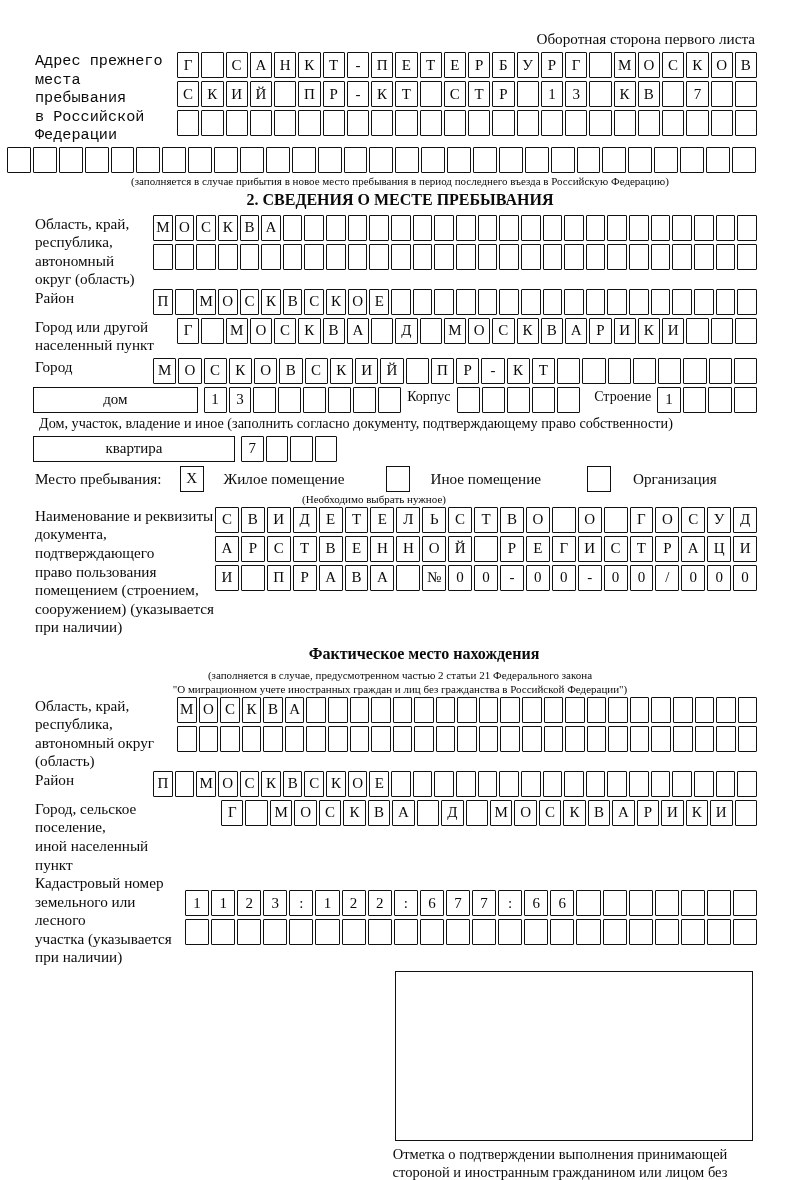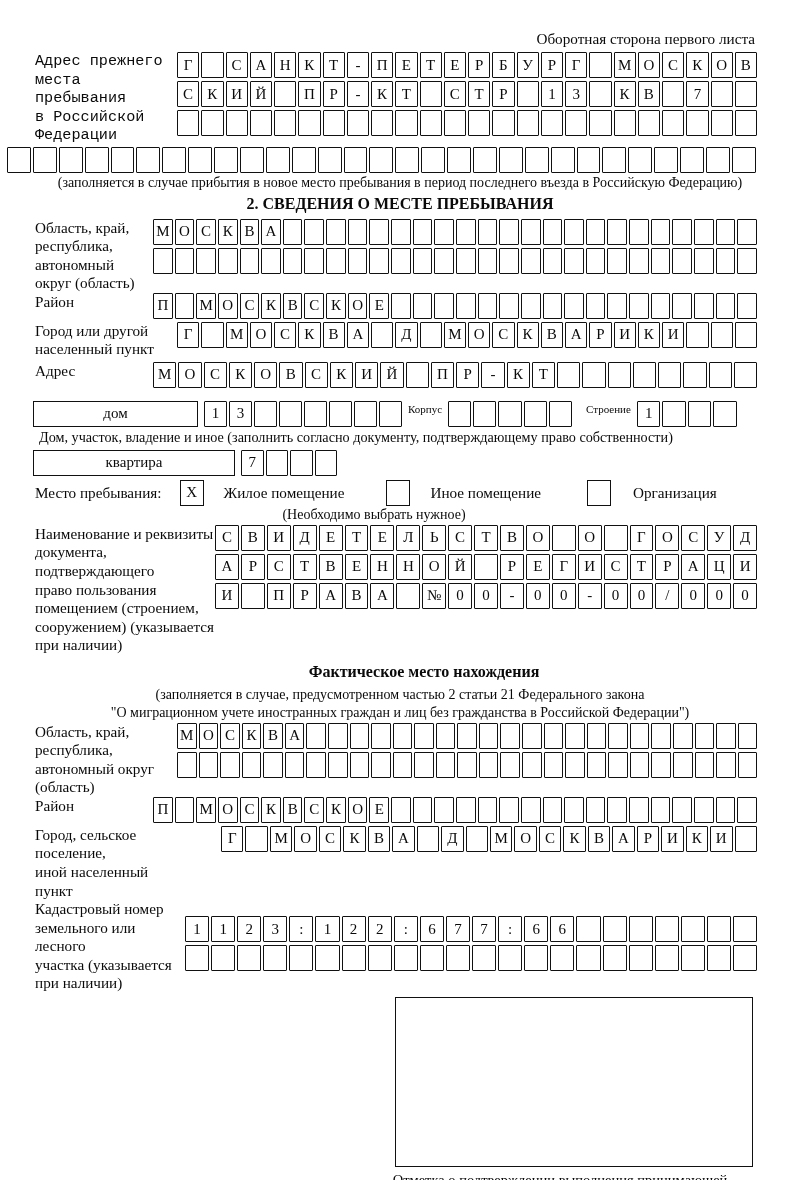--- a/index.html
+++ b/index.html
@@ -8,27 +8,27 @@
   .header{position:absolute;top:30px;right:45px;font-size:15.5px;}
   .content{position:absolute;top:52px;left:0;width:800px;}
   .frow{display:flex;margin-left:35px;width:722px;}
   .lbl{font-size:15.2px;line-height:1.22;white-space:pre-line;}
   .rlabel{flex:0 0 auto;}
   .bcol{flex:1 1 auto;min-width:0;}
   .brow{display:flex;gap:2px;margin-bottom:3px;}
   .cell{flex:1 1 0;height:24px;border:1.6px solid #111;display:flex;align-items:center;
         justify-content:center;font-size:15px;background:#fff;border-radius:1px;}
   .fullrow{margin:0 0 2px 7px;width:749px;}
-  .note{font-size:14px;text-align:center;margin:1px 0 2px 0;width:800px;}
+  .note{font-size:11px;text-align:center;margin:1px 0 2px 0;width:800px;}
   .note-left{font-size:14.2px;text-align:left;margin:1px 0 4px 39px;width:740px;}
   .sect-title{font-size:16px;font-weight:bold;text-align:center;margin:4px 0 6px 0;width:800px;}
   .widebox{border:1.6px solid #111;height:24px;display:flex;align-items:center;
            justify-content:center;font-size:15px;}
-  .houserow{display:flex;align-items:flex-end;margin-left:33px;width:724px;margin-bottom:2px;}
-  .inline-lbl{font-size:11px;margin:12px 6px;}
+  .houserow{display:flex;align-items:flex-start;margin-left:33px;width:724px;margin-bottom:2px;}
+  .inline-lbl{font-size:14px;margin:2px 6px;}
   .cbox{flex:0 0 22px;height:24px;border:1.7px solid #111;display:flex;align-items:center;
         justify-content:center;font-size:15px;}
   .stayrow{display:flex;align-items:center;margin-left:35px;width:740px;margin-top:4px;gap:10px;}
   .markbox{margin:4px 0 4px 395px;width:356px;height:168px;border:1.8px solid #111;}
   .caption{margin-left:345px;width:430px;text-align:center;font-size:14.5px;line-height:1.25;
            white-space:pre-line;}
   .mb2{margin-bottom:2px}
 </style>
 </head>
 <body>
@@ -291,21 +291,21 @@
             <div class="cell">К</div>
             <div class="cell">И</div>
             <div class="cell"></div>
             <div class="cell"></div>
             <div class="cell"></div>
           </div>
       </div>
     </div>
 
     <div class="frow">
-      <div class="rlabel lbl" style="width:118px;">Адрес</div>
+      <div class="rlabel lbl" style="width:118px;">Город</div>
       <div class="bcol">
         <div class="brow">
             <div class="cell">М</div>
             <div class="cell">О</div>
             <div class="cell">С</div>
             <div class="cell">К</div>
             <div class="cell">О</div>
             <div class="cell">В</div>
             <div class="cell">С</div>
             <div class="cell">К</div>

